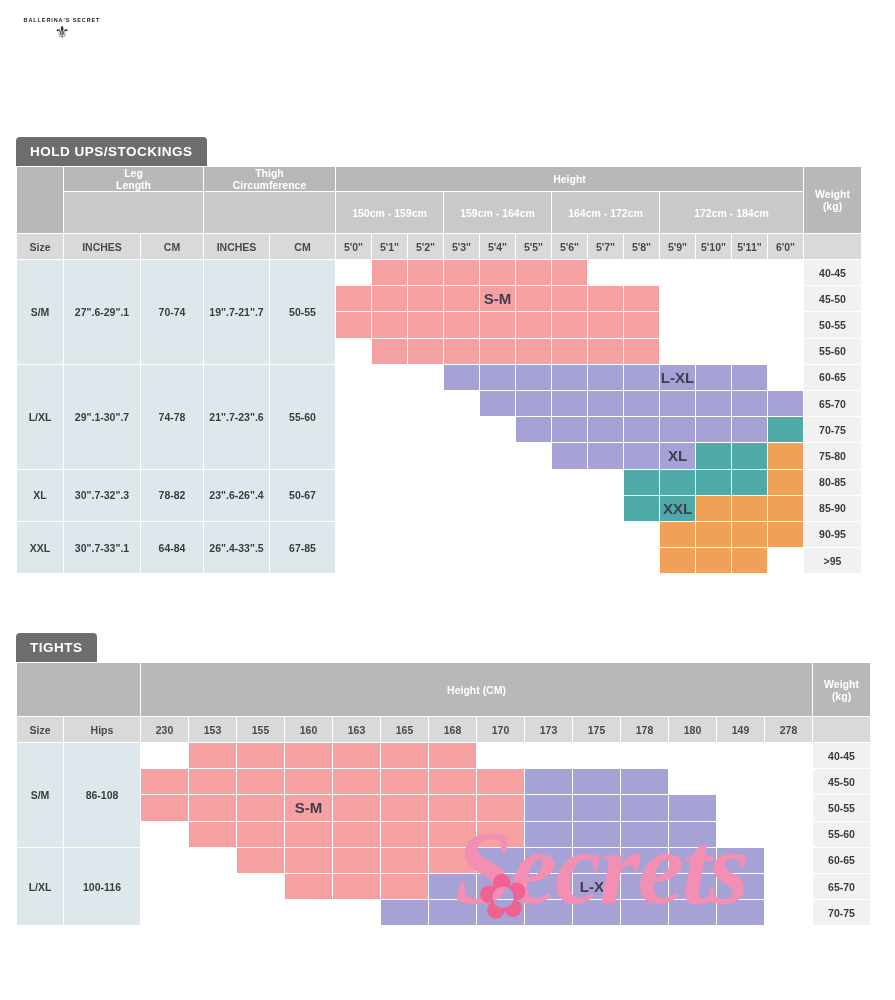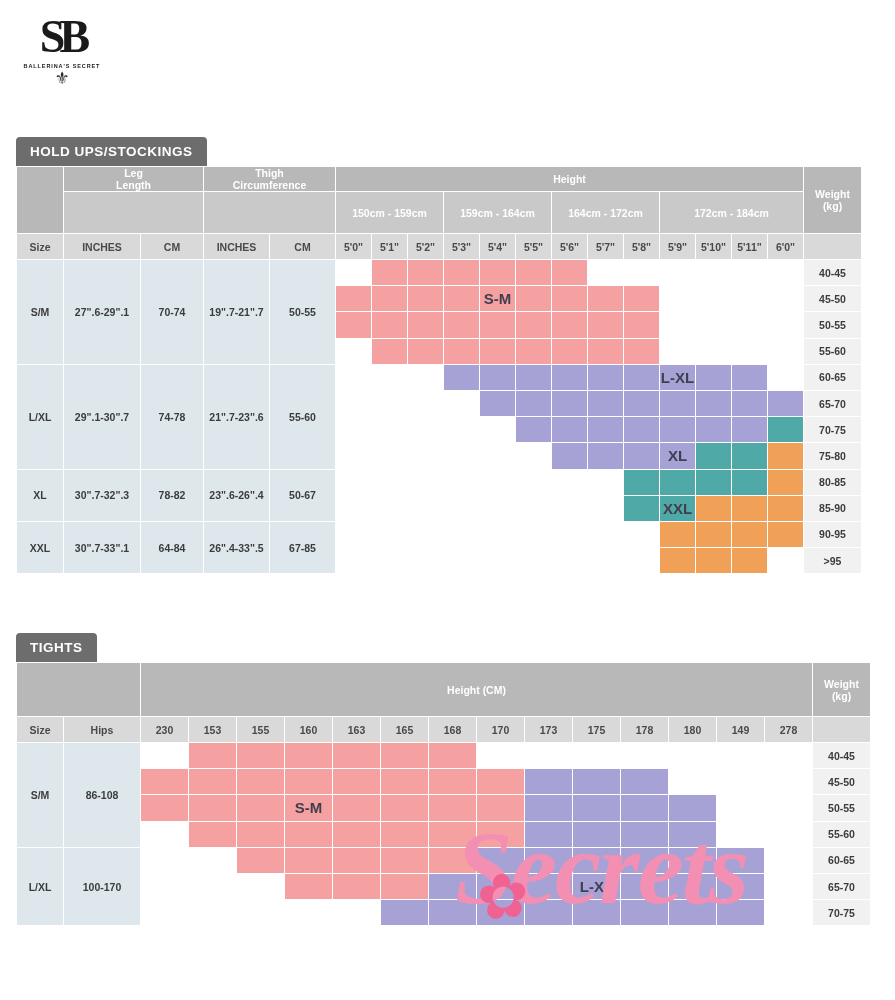--- a/index.html
+++ b/index.html
@@ -120,21 +120,20 @@
     color: #e8175d;
     font-family: "Liberation Sans", sans-serif;
   }
 </style>
 </head>
 <body>
 
 <div class="page">
 
   <div class="logo">
-    <div class="logo-mark">SB</div>
     <div class="logo-name">BALLERINA'S SECRET</div>
     <div class="logo-flourish">⚜</div>
   </div>
 
   <div class="tab" id="tab-holdups">HOLD UPS/STOCKINGS</div>
 
   <table id="table-holdups">
     <colgroup>
       <col style="width:47px">
         <col style="width:77px">
@@ -528,21 +527,21 @@
           <td class="c-purple" style="height: 26.2px;"></td>
           <td class="c-purple" style="height: 26.2px;"></td>
           <td class="c-purple" style="height: 26.2px;"></td>
           <td class="c-purple" style="height: 26.2px;"></td>
           <td class="empty" style="height: 26.2px;"></td>
           <td class="empty" style="height: 26.2px;"></td>
           <td class="wt">55-60</td>
         </tr>
         <tr>
           <td class="meas" rowspan="3">L/XL</td>
-          <td class="meas" rowspan="3">100-170</td>
+          <td class="meas" rowspan="3">100-116</td>
           <td class="empty" style="height: 26.2px;"></td>
           <td class="empty" style="height: 26.2px;"></td>
           <td class="c-pink" style="height: 26.2px;"></td>
           <td class="c-pink" style="height: 26.2px;"></td>
           <td class="c-pink" style="height: 26.2px;"></td>
           <td class="c-pink" style="height: 26.2px;"></td>
           <td class="c-pink" style="height: 26.2px;"></td>
           <td class="c-purple" style="height: 26.2px;"></td>
           <td class="c-purple" style="height: 26.2px;"></td>
           <td class="c-purple" style="height: 26.2px;"></td>

